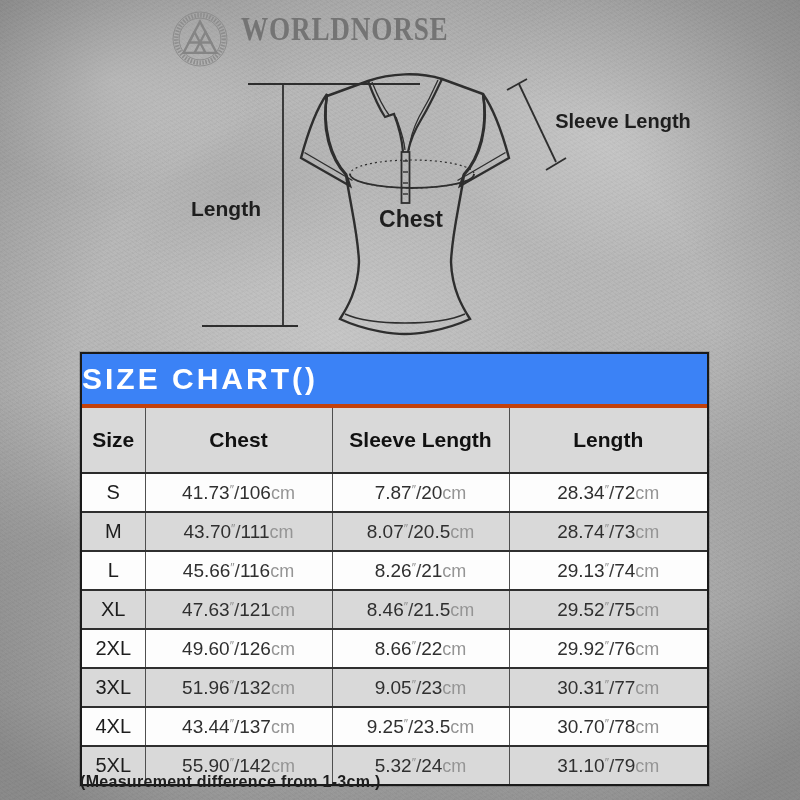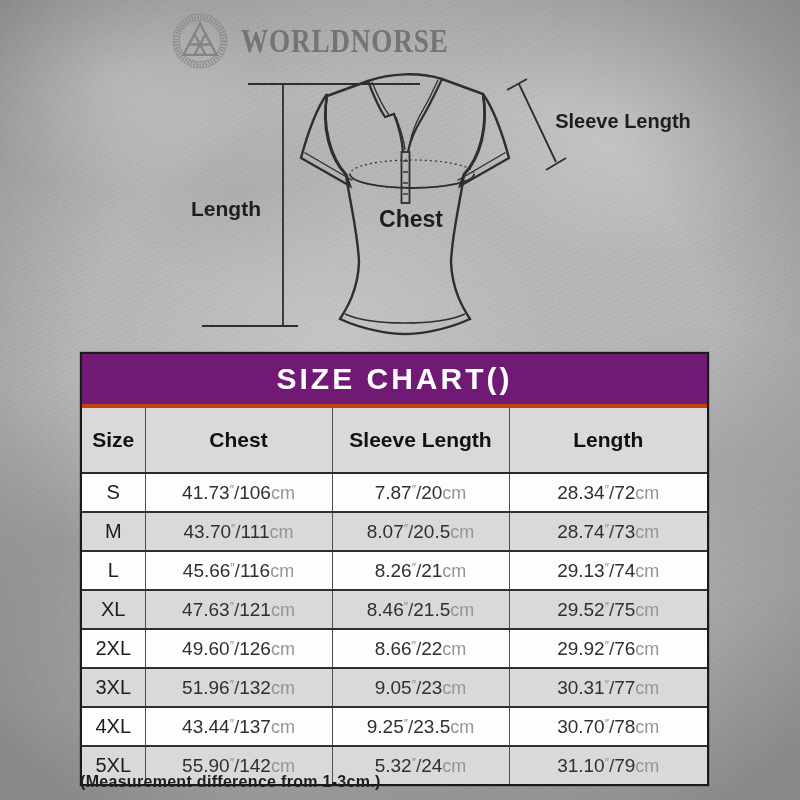--- a/index.html
+++ b/index.html
@@ -25,41 +25,41 @@
   }
   
   .page::after{
     content:"";position:absolute;inset:0;z-index:0;pointer-events:none;
     background:radial-gradient(ellipse 72% 66% at 50% 46%, rgba(0,0,0,0) 55%, rgba(50,50,50,.34) 100%);
   }
   .layer{position:relative;z-index:1;}
 
   
   .brand{position:absolute;left:0;top:10px;width:672px;height:62px;
-    display:flex;align-items:center;justify-content:center;gap:12px;}
+    display:flex;align-items:flex-start;justify-content:center;gap:12px;}
   .brand-name{
     font-family:"Liberation Serif",serif;font-weight:700;font-size:34px;
     color:#747474;letter-spacing:1px;display:inline-block;
     transform:scaleX(.8);transform-origin:left center;white-space:nowrap;
   }
 
   
   .diagram{position:absolute;left:180px;top:66px;width:530px;height:284px;}
   .ink{stroke:#2e2e2e;fill:none;}
   .diagram text{font-family:"Liberation Sans",sans-serif;font-weight:700;fill:#1e1e1e;}
 
   
   .chart-wrap{
     position:absolute;left:80px;top:352px;width:629px;box-sizing:border-box;
     border:2px solid #1a1a1a;background:#fdfdfd;
     box-shadow:0 0 0 1px rgba(0,0,0,.15);
   }
   .banner{
-    height:50px;background:#701a75;color:#ffffff;
-    display:flex;align-items:center;justify-content:center;
+    height:50px;background:#3b82f6;color:#ffffff;
+    display:flex;align-items:center;
     font-weight:700;letter-spacing:3px;white-space:nowrap;
   }
   .banner .t-big{font-size:30px;}
   .banner .t-small{font-size:21px;letter-spacing:2.5px;padding-top:3px;}
 
   table{border-collapse:collapse;width:100%;table-layout:fixed;}
   col.c-size{width:63px;} col.c-chest{width:187px;}
   col.c-sleeve{width:177px;} col.c-length{width:198px;}
 
   thead th{

